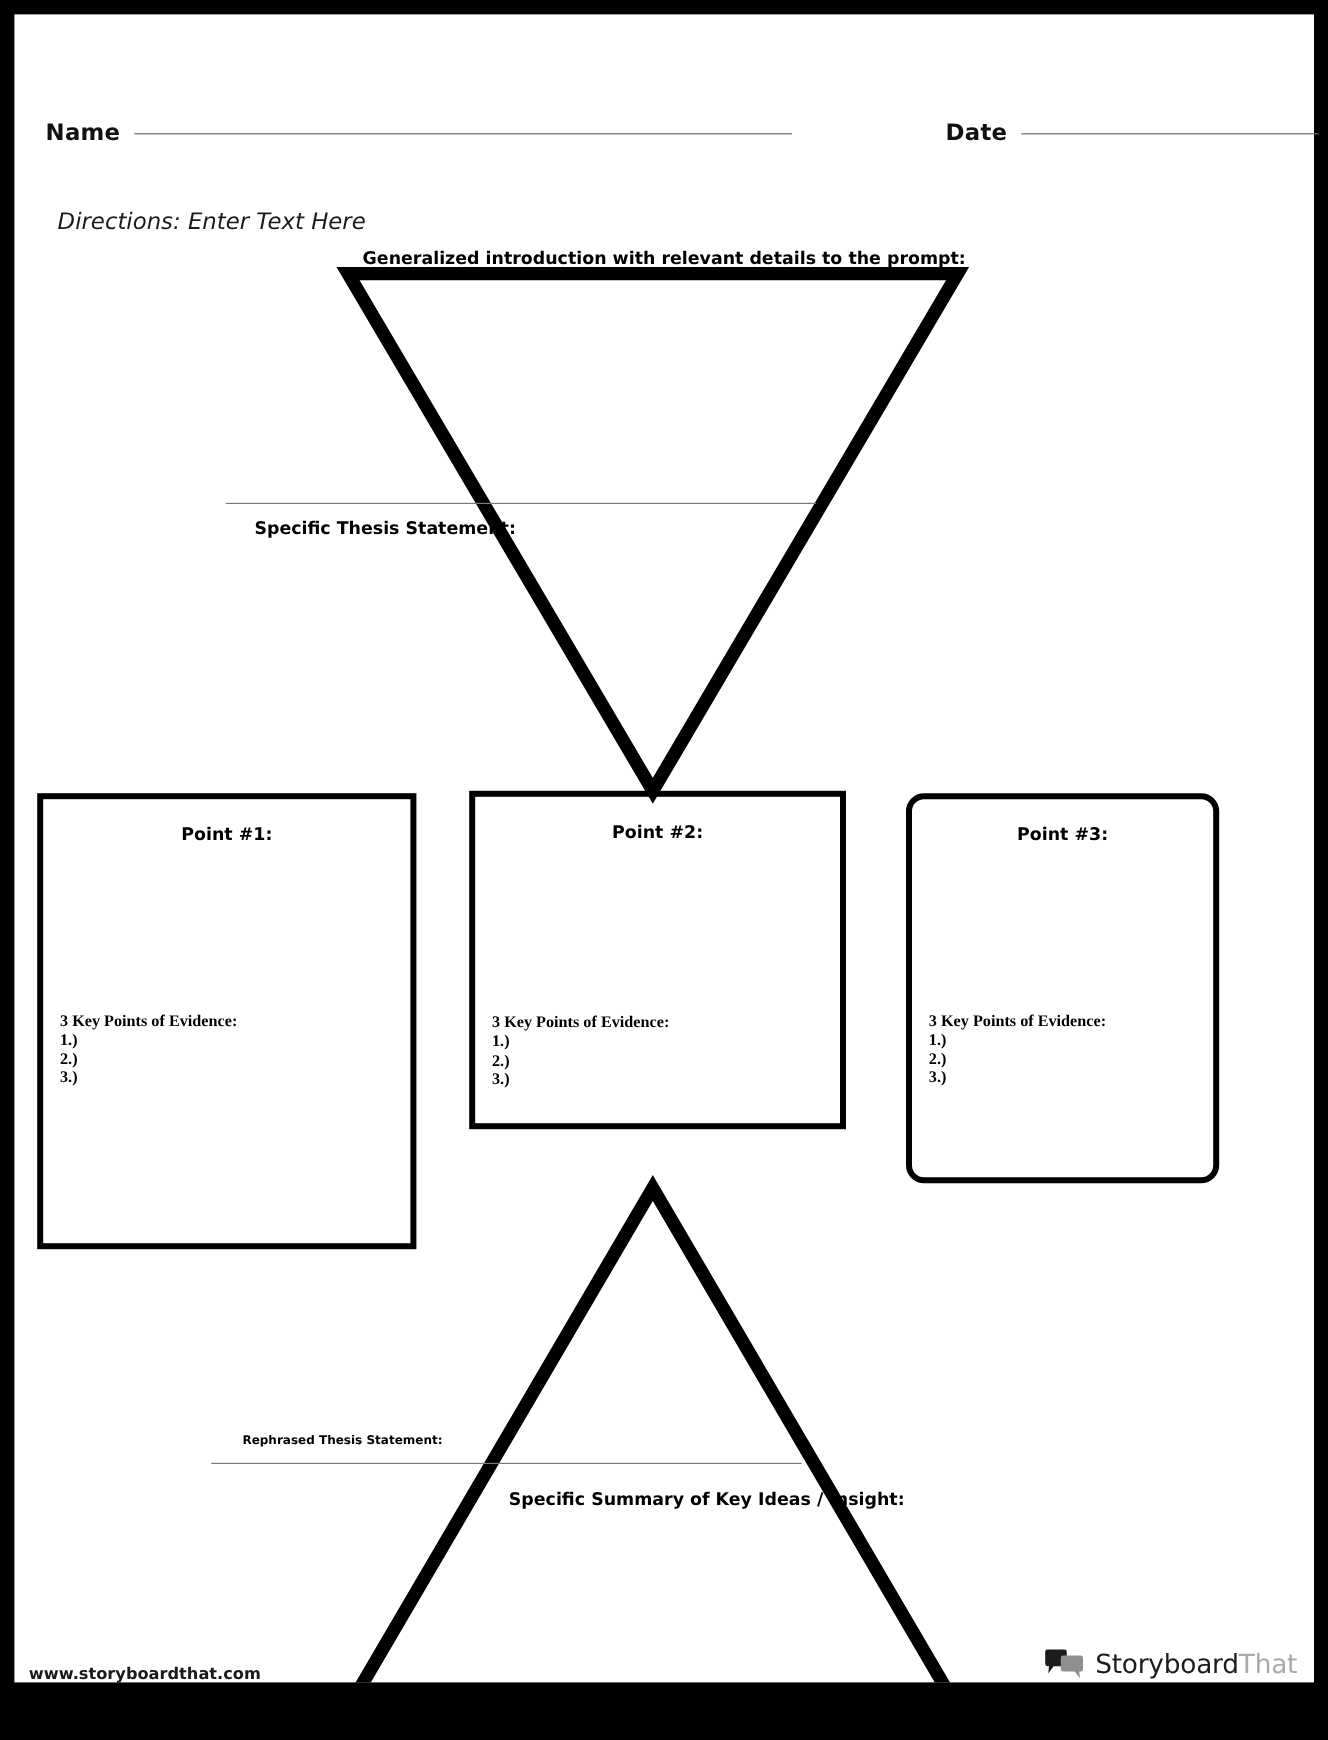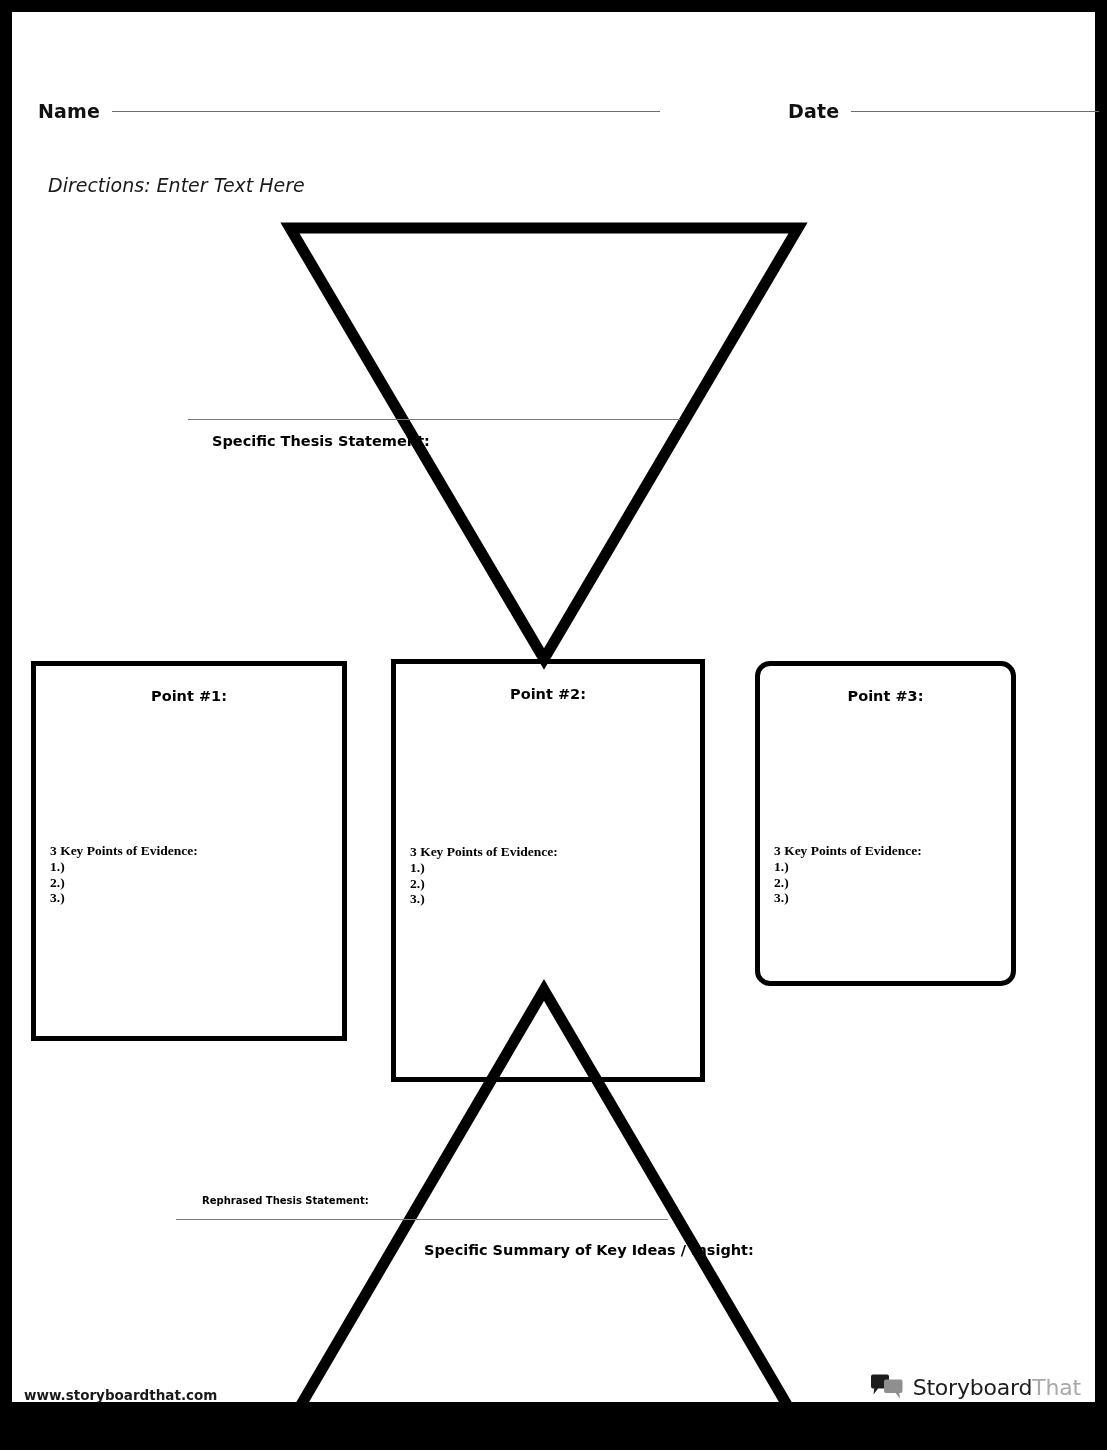--- a/index.html
+++ b/index.html
@@ -142,21 +142,21 @@
     font-size: 14.5px;
   }
 
   
   .point-box {
     position: absolute;
     border: 5px solid #000;
     background: transparent;
   }
   #box-1 { left: 19px;  top: 649px; width: 316px; height: 380px; }
-  #box-2 { left: 379px; top: 647px; width: 314px; height: 423px; }
+  #box-2 { left: 379px; top: 647px; width: 314px; height: 282px; }
   #box-3 { left: 743px; top: 649px; width: 261px; height: 325px; border-radius: 15px; }
 
   .box-title {
     position: absolute;
     left: 0; right: 0;
     top: 22px;
     text-align: center;
     font-size: 14.5px;
     font-weight: bold;
     font-family: "DejaVu Sans", sans-serif;
@@ -226,20 +226,21 @@
 
     <div class="shapes">
       <svg width="1083" height="1390" viewBox="0 0 1083 1390" xmlns="http://www.w3.org/2000/svg">
 
         <polygon points="278,216 786,216 532,647" fill="none" stroke="#000000" stroke-width="11" stroke-linejoin="miter"></polygon>
 
         <polygon points="532,978 778,1398 286,1398" fill="none" stroke="#000000" stroke-width="11" stroke-linejoin="miter"></polygon>
       </svg>
     </div>
 
+    <div class="lbl" id="intro-label">Generalized introduction with relevant details to the prompt:</div>
 
     <div id="thesis-rule"></div>
     <div class="lbl" id="thesis-label">Specific Thesis Statement:</div>
 
     <div class="point-box" id="box-1">
       <div class="box-title">Point #1:</div>
       <div class="evidence">
         <span class="ev-head">3 Key Points of Evidence:</span>
         <span class="ev-item">1.)</span>
         <span class="ev-item">2.)</span>

